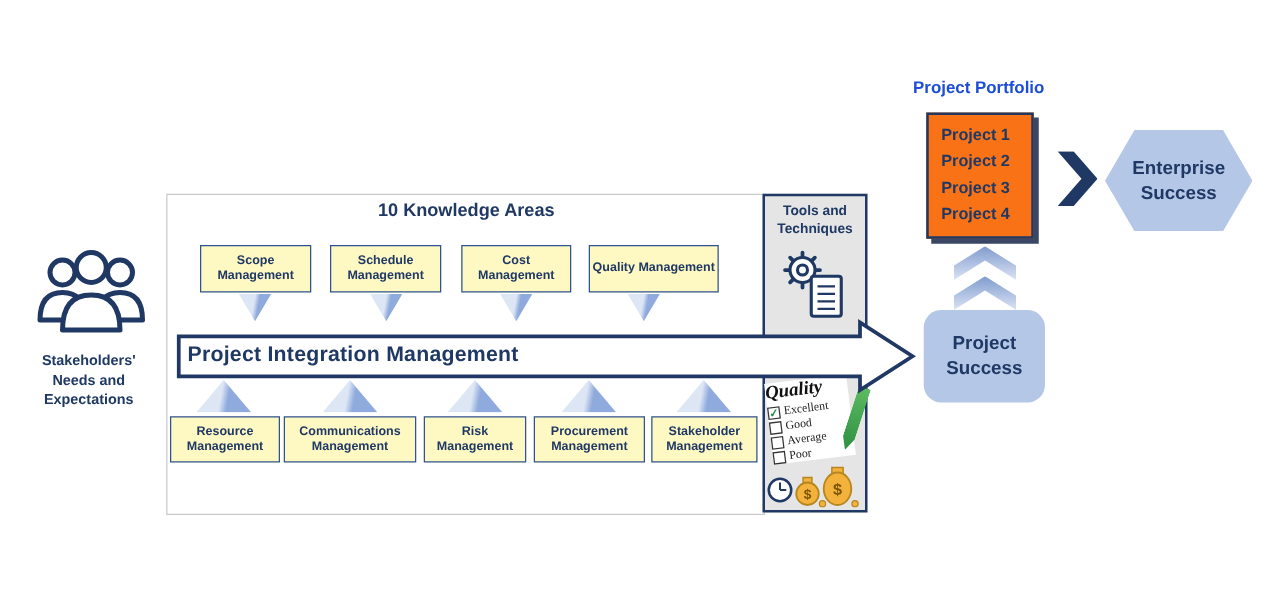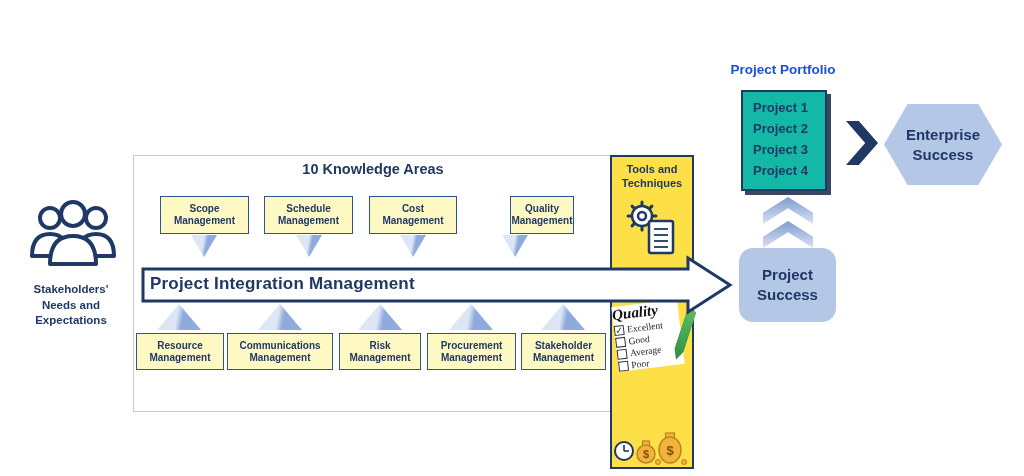--- a/index.html
+++ b/index.html
@@ -24,40 +24,40 @@
   .conn-up{position:absolute;width:44px;height:26px;
            background:linear-gradient(100deg,#dde6f5 45%,#8faadc 58%);
            clip-path:polygon(50% 0,100% 100%,0 100%);}
 
   
   .arrow-svg{position:absolute;left:140px;top:255px;z-index:2;}
   .arrow-label{position:absolute;left:150px;top:274px;width:540px;z-index:3;
                font-weight:bold;font-size:17px;letter-spacing:.2px;color:#1f3864;}
 
   
-  .tools{position:absolute;left:610px;top:155px;width:84px;height:314px;border:2px solid #1f3864;
-         background:#fde047;box-sizing:border-box;z-index:1;}
+  .tools{position:absolute;left:610px;top:155px;width:84px;height:255px;border:2px solid #1f3864;
+         background:#e5e5e5;box-sizing:border-box;z-index:1;}
   .tools-title{position:absolute;top:6px;left:0;right:0;text-align:center;font-weight:bold;
                font-size:11px;line-height:1.25;color:#1f3864;}
   .tools-icon{position:absolute;top:42px;left:50%;transform:translateX(-50%);}
   .checklist{position:absolute;top:146px;left:3px;width:66px;transform:rotate(-7deg);background:#fff;}
   .q-title{font-family:"Liberation Serif",serif;font-weight:bold;font-style:italic;font-size:15px;color:#111;}
   .q-row{display:flex;align-items:center;gap:3px;font-family:"Liberation Serif",serif;
          font-size:9.5px;color:#222;margin-top:2px;}
   .q-box{width:8px;height:8px;border:1px solid #333;background:#fff;flex:0 0 auto;display:flex;
          align-items:center;justify-content:center;font-size:9px;font-weight:bold;color:#1e8e3e;line-height:1;}
   .pencil{position:absolute;right:3px;top:152px;width:10px;height:52px;transform:rotate(18deg);
           background:linear-gradient(#5cbb60,#2f8f44);
           clip-path:polygon(0 0,100% 0,100% 80%,50% 100%,0 80%);}
   .tools-money{position:absolute;left:1px;bottom:2px;}
 
   
   .portfolio-title{position:absolute;left:716px;top:62px;width:134px;text-align:center;
                    font-weight:bold;font-size:13.5px;color:#1d4ed8;}
-  .portfolio-box{position:absolute;left:741px;top:90px;width:86px;height:101px;background:#14b8a6;
+  .portfolio-box{position:absolute;left:741px;top:90px;width:86px;height:101px;background:#f97316;
                  border:2px solid #1f3864;box-shadow:4px 4px 0 rgba(22,39,74,.85);
                  box-sizing:border-box;padding:5px 0 0 10px;}
   .portfolio-item{font-weight:bold;font-size:13px;line-height:21px;color:#1f3864;white-space:nowrap;}
   .chevron-right{position:absolute;left:846px;top:121px;width:32px;height:44px;background:#1f3864;
                  clip-path:polygon(0 0,40% 0,100% 50%,40% 100%,0 100%,60% 50%);}
   .hexagon{position:absolute;left:884px;top:104px;width:118px;height:81px;background:#b4c7e7;
            clip-path:polygon(20% 0,80% 0,100% 50%,80% 100%,20% 100%,0 50%);
            display:flex;align-items:center;justify-content:center;text-align:center;
            font-weight:bold;font-size:15px;line-height:1.3;color:#1f3864;}
   .chev-up{position:absolute;left:763px;width:50px;height:27px;
@@ -87,21 +87,21 @@
     <div>Needs and</div>
     <div>Expectations</div>
   </div>
 
   <div class="area"></div>
   <div class="area-title">10 Knowledge Areas</div>
 
   <div class="kbox" style="left:160px;top:196px;width:89px;height:38px;">Scope Management</div>
   <div class="kbox" style="left:264px;top:196px;width:89px;height:38px;">Schedule Management</div>
   <div class="kbox" style="left:369px;top:196px;width:88px;height:38px;">Cost Management</div>
-  <div class="kbox" style="left:471px;top:196px;width:64px;height:38px;margin-left:39px;">Quality Management</div>
+  <div class="kbox" style="left:471px;top:196px;width:104px;height:38px;">Quality Management</div>
 
   <div class="conn-down" style="left:191px;top:235px;"></div>
   <div class="conn-down" style="left:296px;top:235px;"></div>
   <div class="conn-down" style="left:400px;top:235px;"></div>
   <div class="conn-down" style="left:502px;top:235px;"></div>
 
   <div class="conn-up" style="left:157px;top:304px;"></div>
   <div class="conn-up" style="left:258px;top:304px;"></div>
   <div class="conn-up" style="left:358px;top:304px;"></div>
   <div class="conn-up" style="left:449px;top:304px;"></div>

